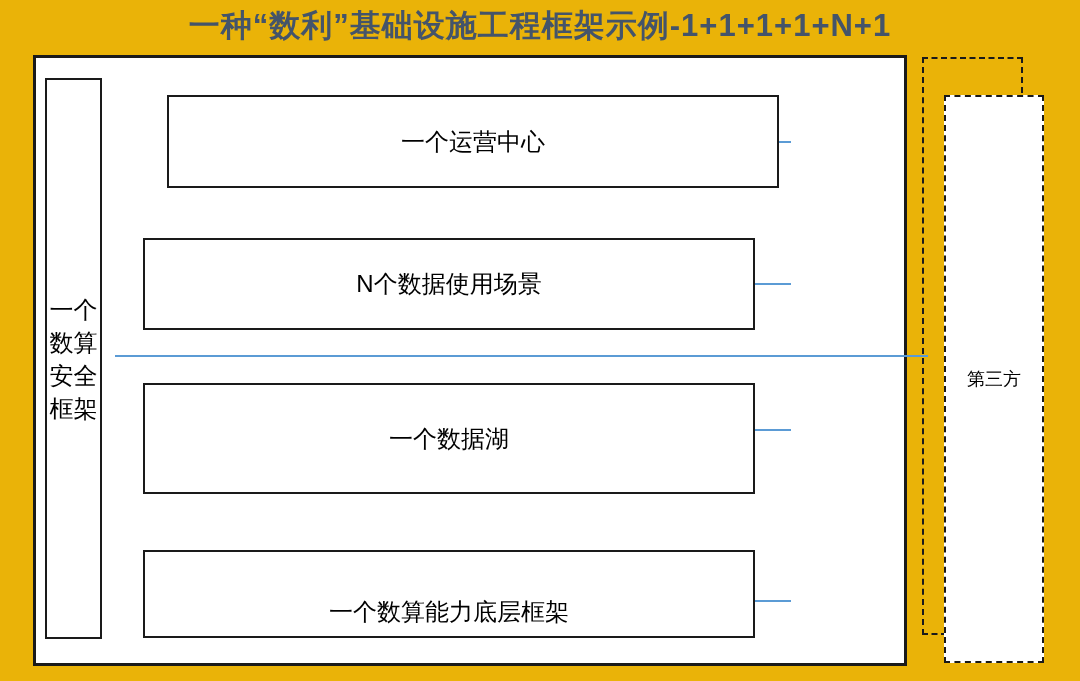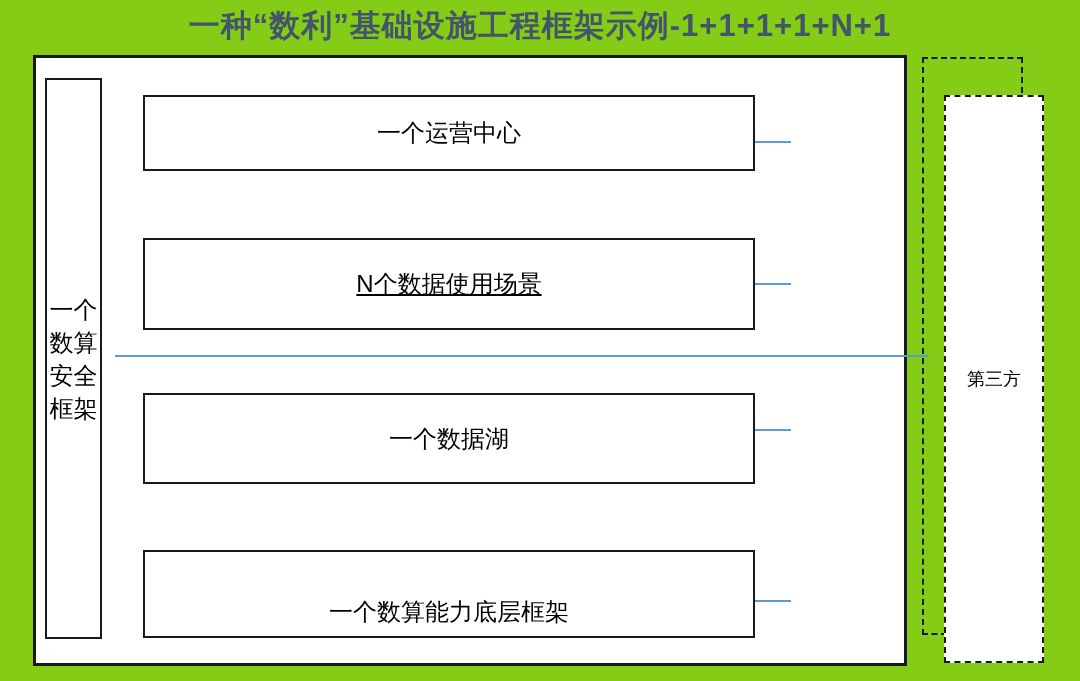--- a/index.html
+++ b/index.html
@@ -4,21 +4,21 @@
 <style>
   html, body {
     margin: 0;
     padding: 0;
     background: #ffffff;
   }
   .page {
     position: relative;
     width: 1080px;
     height: 681px;
-    background: #84cc16;
+    background: #eab308;
     overflow: hidden;
     font-family: "Liberation Sans", "DejaVu Sans", sans-serif;
   }
   .title {
     position: absolute;
     top: 5px;
     left: 0;
     width: 1080px;
     text-align: center;
     font-size: 31px;
@@ -67,23 +67,23 @@
     line-height: 33px;
     text-align: center;
   }
   .left-box  { left: 45px;  top: 78px; width: 57px; height: 561px; }
   .right-box { left: 791px; top: 76px; width: 75px; height: 561px; }
   .hbox {
     left: 143px;
     width: 612px;
     font-size: 24px;
   }
-  .hbox1 { top: 95px;  height: 76px; }
-  .hbox2 { top: 238px; height: 92px; text-decoration: underline; }
-  .hbox3 { top: 393px; height: 91px; font-family: Liberation Serif, serif; }
+  .hbox1 { top: 95px;  height: 93px; margin-left: 24px; }
+  .hbox2 { top: 238px; height: 92px; }
+  .hbox3 { top: 383px; height: 111px; font-family: Liberation Serif, serif; }
   .hbox4 { top: 550px; height: 88px; align-items: flex-end; padding-bottom: 8px; }
   .dashed {
     position: absolute;
     border: 2px dashed #1a1a1a;
     box-sizing: border-box;
   }
   .dashed-back {
     left: 922px;
     top: 57px;
     width: 101px;

